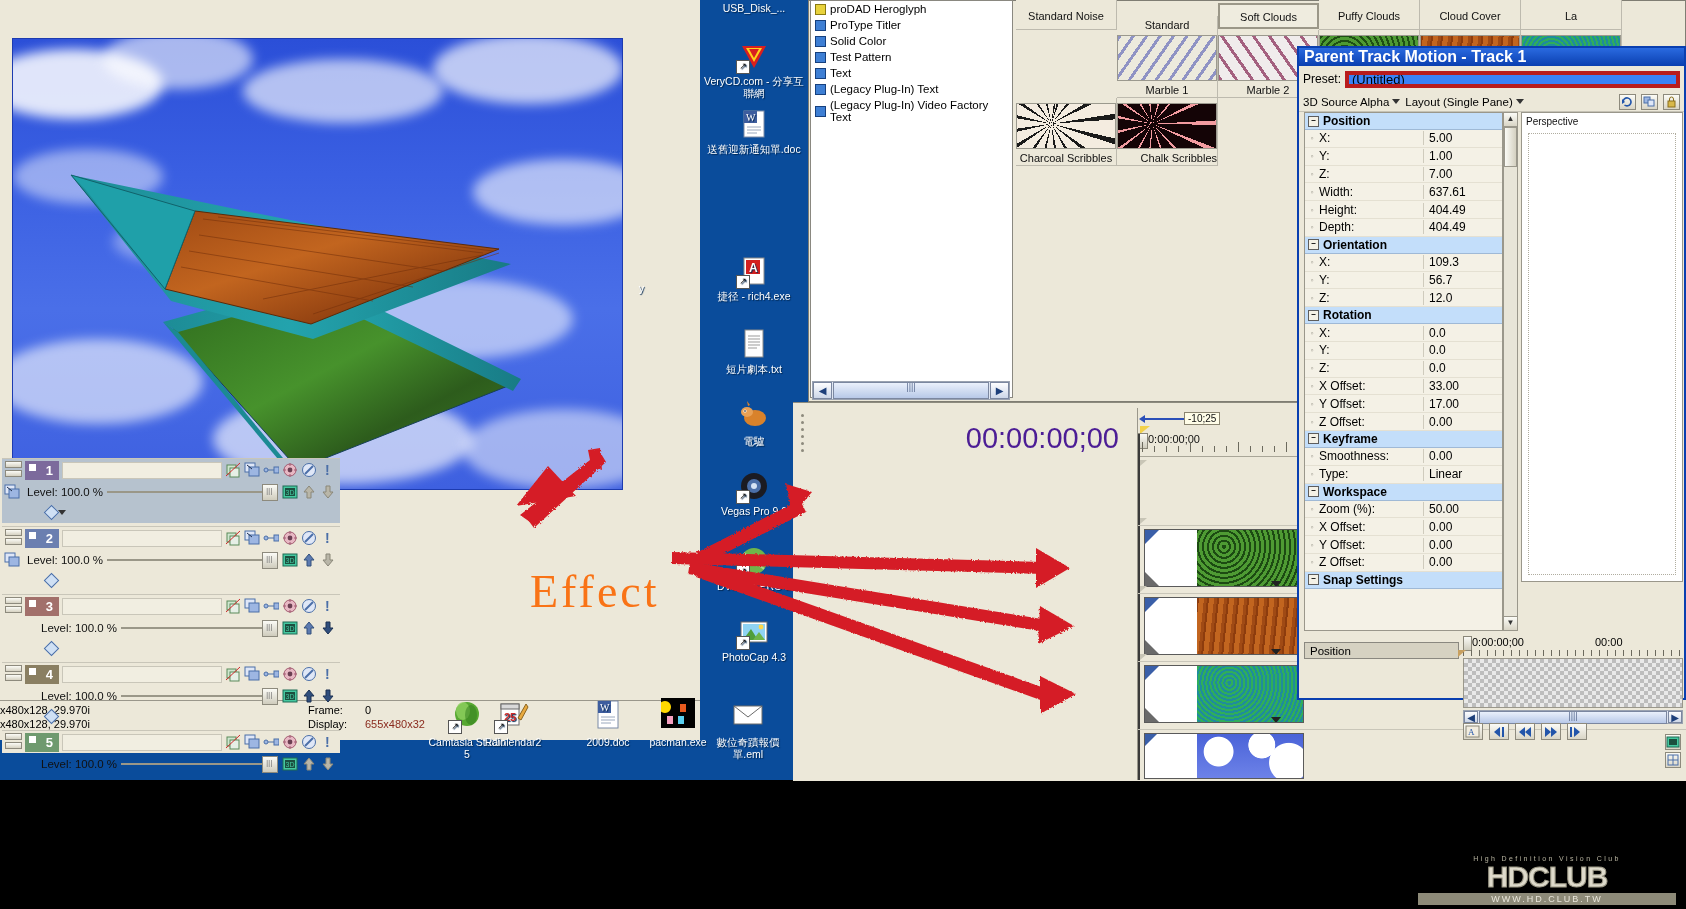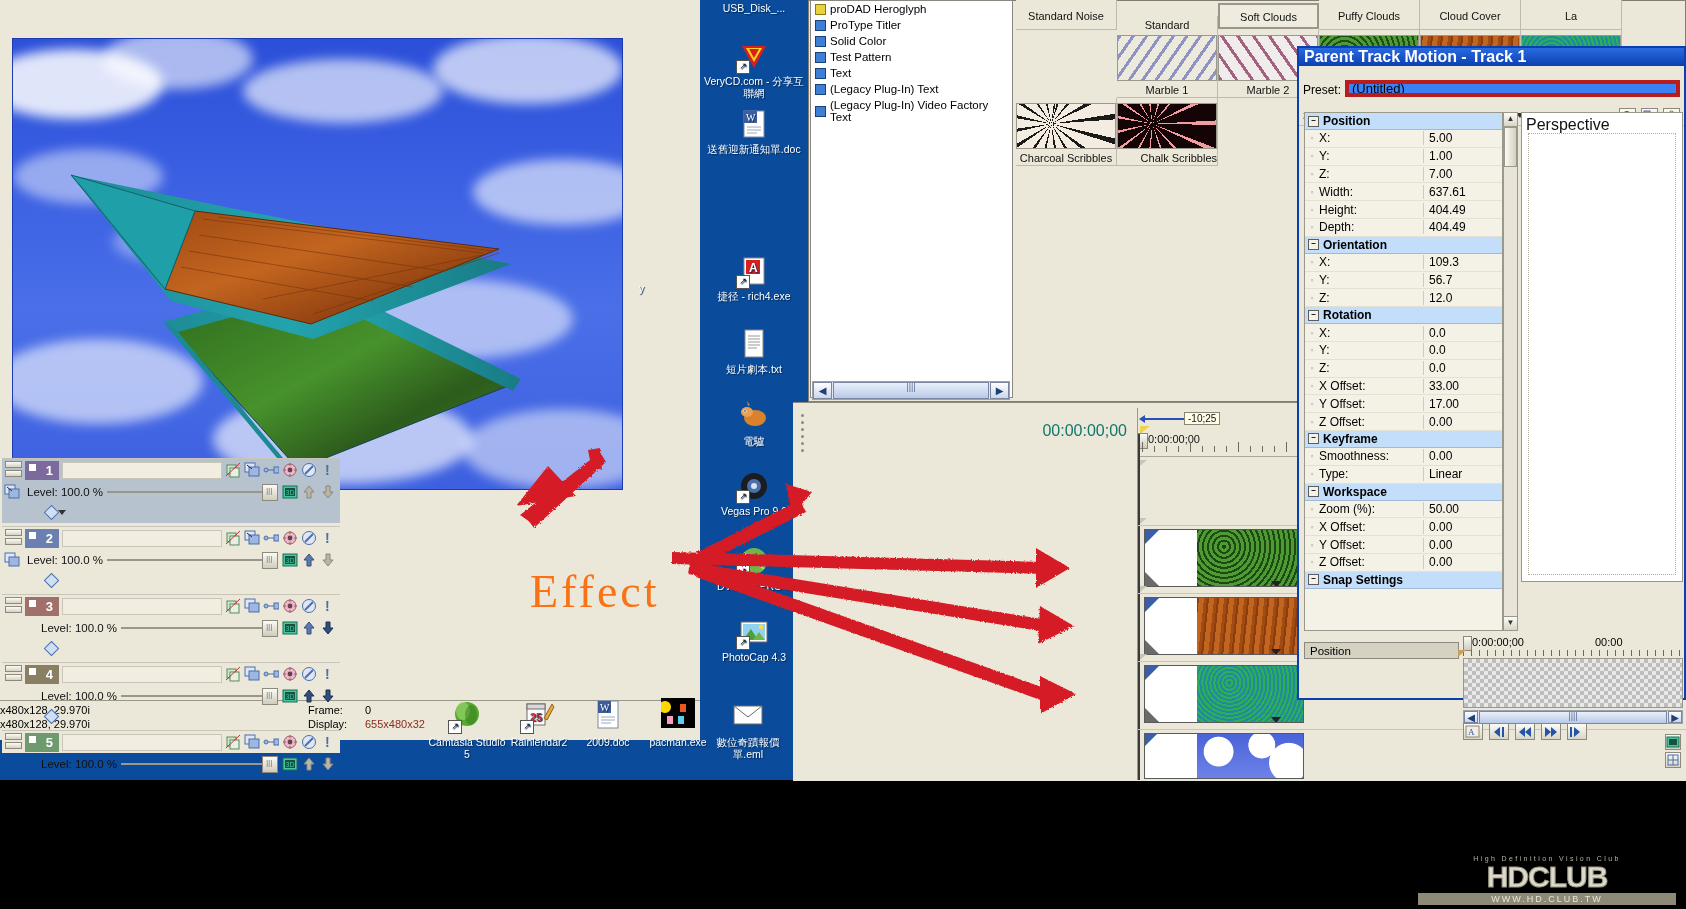--- a/index.html
+++ b/index.html
@@ -53,21 +53,21 @@
   #gen-grid{left:1016px;top:0;width:668px;height:398px;}
   .gcell{position:absolute;box-sizing:border-box;border-right:1px solid #bdbaae;border-bottom:1px solid #bdbaae;
      background:#ece8d9;display:flex;flex-direction:column;align-items:center;}
   .gcell .thumb{width:98px;height:62px;margin-top:5px;border:1px solid #9b998e;}
   .gcell .cap{font-size:11px;color:#111;text-align:center;line-height:13px;margin-top:3px;}
   .gcell.sel{border:2px solid #9b9788;background:#efecdf;}
 
   
   #timeline{left:793px;top:402px;width:893px;height:378px;background:#ece8d9;border-top:1px solid #8c8a7e;}
   #tl-head{left:795px;top:408px;width:340px;height:52px;background:#ece8d9;}
-  #tl-timecode{position:absolute;right:8px;top:14px;font-size:16px;color:#0f766e;font-family:"Liberation Sans",sans-serif;letter-spacing:0px;}
+  #tl-timecode{position:absolute;right:16px;top:14px;font-size:29px;color:#4c1d95;font-family:"Liberation Sans",sans-serif;letter-spacing:0px;}
   .dotcol{position:absolute;left:6px;top:6px;width:6px;}
   .dotcol i{display:block;width:3px;height:3px;background:#8d8a7d;margin-bottom:4px;border-radius:50%;}
 
   .track{position:absolute;left:2px;width:338px;box-sizing:border-box;}
   .trk-row1{height:22px;display:flex;align-items:center;background:#ece8d9;border-top:1px solid #c9c6b9;}
   .trk-row2{height:22px;display:flex;align-items:center;}
   .trk-row3{height:20px;}
   .trk-num{width:34px;height:19px;display:flex;align-items:center;justify-content:flex-end;padding-right:6px;
      color:#fff;font-size:13px;font-weight:bold;box-sizing:border-box;position:relative;}
   .trk-num .sq{position:absolute;left:4px;top:3px;width:7px;height:7px;background:#fff;}
@@ -97,21 +97,21 @@
   .cliprow{position:absolute;left:0;width:549px;box-sizing:border-box;}
   .clip{position:absolute;left:6px;top:3px;height:58px;width:160px;background:#fff;border:1px solid #5a5a5a;box-sizing:border-box;overflow:hidden;}
   .clip .tex{position:absolute;left:52px;top:0;width:108px;height:100%;}
   .side-btns{position:absolute;right:4px;top:4px;width:18px;}
   .side-btns div{width:16px;height:16px;background:linear-gradient(180deg,#fbfbf6,#d9d5c6);border:1px solid #8d8a7d;margin-bottom:2px;box-sizing:border-box;position:relative;}
 
   
   #ptm{left:1297px;top:46px;width:389px;height:654px;background:#ece8d9;border:2px solid #0a3fb0;box-sizing:border-box;}
   #ptm-title{height:18px;background:linear-gradient(180deg,#2a6ae0,#0a3fb0);color:#fff;font-size:16px;font-weight:bold;
      display:flex;align-items:center;padding-left:5px;}
-  #ptm-preset{height:22px;display:flex;align-items:flex-end;gap:4px;padding:9px 4px;font-size:12px;}
+  #ptm-preset{height:22px;display:flex;align-items:center;gap:4px;padding:2px 4px;font-size:12px;}
   #ptm-preset input{flex:1;height:17px;font-size:13px;border:4px solid #b91c1c;background:#3b82f6;padding:0 3px;box-sizing:border-box;font-family:"Liberation Sans",sans-serif;}
   #ptm-toolbar{height:19px;display:flex;align-items:center;gap:5px;padding:0 4px;font-size:11.5px;border-bottom:1px solid #c6c3b6;}
   .tb-item{display:flex;align-items:center;gap:3px;white-space:nowrap;}
   .caret{width:0;height:0;border-left:4px solid transparent;border-right:4px solid transparent;border-top:5px solid #333;}
   .tb-btn{width:17px;height:16px;background:linear-gradient(180deg,#fbfbf6,#d9d5c6);border:1px solid #8d8a7d;box-sizing:border-box;position:relative;}
 
   #ptm-props{position:absolute;left:5px;top:64px;width:199px;height:519px;background:#f4f1e6;
      border:1px solid #9a978b;overflow:hidden;box-sizing:border-box;}
   .pgrp{height:16px;background:#c3defa;border-bottom:1px solid #9fb9d6;display:flex;align-items:center;
      font-size:12px;font-weight:bold;color:#000;padding-left:3px;gap:4px;}
@@ -119,21 +119,21 @@
   .prow{height:16.8px;display:flex;align-items:center;font-size:12px;border-bottom:1px solid #e4e0d2;}
   .prow .bullet{width:14px;text-align:center;color:#9a978b;font-size:9px;}
   .prow .lbl{flex:0 0 104px;color:#000;}
   .prow .val{flex:1;border-left:1px solid #cfcbbd;padding-left:5px;color:#000;}
   #ptm-scroll{position:absolute;left:204px;top:64px;width:15px;height:519px;background:#e8e5d8;border:1px solid #9a978b;box-sizing:border-box;}
   #ptm-scroll .up,#ptm-scroll .dn{height:13px;background:linear-gradient(180deg,#fbfbf6,#d9d5c6);border-bottom:1px solid #9a978b;
      font-size:8px;text-align:center;line-height:12px;color:#333;}
   #ptm-scroll .bar{height:40px;margin-top:0;background:linear-gradient(90deg,#fbfbf6,#d4d0c0);border:1px solid #9a978b;box-sizing:border-box;}
 
   #ptm-persp{position:absolute;left:222px;top:64px;width:162px;height:470px;background:#fff;border:1px solid #9a978b;box-sizing:border-box;}
-  #ptm-persp .ph{font-size:16px;color:#111;padding:3px 4px;}
+  #ptm-persp .ph{font-size:10px;color:#111;padding:3px 4px;}
 
   #ptm-keylabel{position:absolute;left:5px;top:594px;width:155px;height:17px;background:#d6d2c2;border:1px solid #8a8880;
      font-size:11.5px;padding-left:5px;line-height:16px;box-sizing:border-box;color:#000;}
   #ptm-kfruler{position:absolute;left:164px;top:588px;width:220px;height:22px;font-size:11px;}
   #ptm-kfarea{position:absolute;left:164px;top:610px;width:220px;height:50px;
      background-image:linear-gradient(45deg,#bdbdbd 25%,transparent 25%),linear-gradient(-45deg,#bdbdbd 25%,transparent 25%),
        linear-gradient(45deg,transparent 75%,#bdbdbd 75%),linear-gradient(-45deg,transparent 75%,#bdbdbd 75%);
      background-size:8px 8px;background-position:0 0,0 4px,4px -4px,-4px 0;background-color:#e9e9e9;border:1px solid #9a978b;box-sizing:border-box;}
   #ptm-hscroll{position:absolute;left:164px;top:662px;width:220px;height:14px;background:#dfe6f2;border:1px solid #9aa2b0;box-sizing:border-box;display:flex;align-items:center;}
   #ptm-bottombar{position:absolute;left:160px;top:672px;width:226px;height:22px;display:flex;align-items:center;gap:6px;padding-left:4px;}
@@ -341,21 +341,21 @@
     <svg width="34" height="34" viewBox="0 0 34 34">
         <circle cx="17" cy="16" r="12" fill="#57a832"></circle>
         <ellipse cx="13" cy="13" rx="7" ry="9" fill="#8fd05f" opacity=".8"></ellipse>
         <ellipse cx="21" cy="17" rx="6" ry="10" fill="#2f7a1c" opacity=".5"></ellipse>
       </svg>
     <span class="shortcut-arrow">↗</span>
   </span>
   <span>Camtasia Studio 5</span>
 </div>
 
-<div class="bicon" style="left:499px;top:698px;">
+<div class="bicon" style="left:473px;top:698px;">
   <span class="glyph">
     <svg width="34" height="34" viewBox="0 0 34 34">
         <rect x="5" y="6" width="18" height="21" fill="#fff" stroke="#6a6a6a"></rect>
         <rect x="5" y="6" width="18" height="5" fill="#d9d9d9" stroke="#6a6a6a"></rect>
         <text x="8" y="23" font-size="11" fill="#cf2b2b" font-weight="bold" font-family="Liberation Sans, sans-serif">25</text>
         <path d="M22 20 L30 6 L32 9 L25 22Z" fill="#e8a93f" stroke="#8a6420"></path>
       </svg>
     <span class="shortcut-arrow">↗</span>
   </span>
   <span>Rainlendar2</span>

